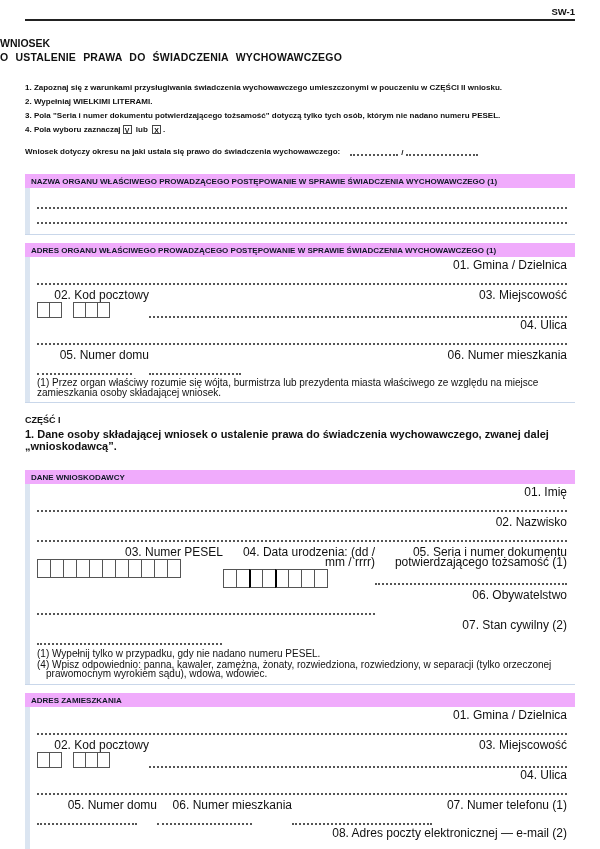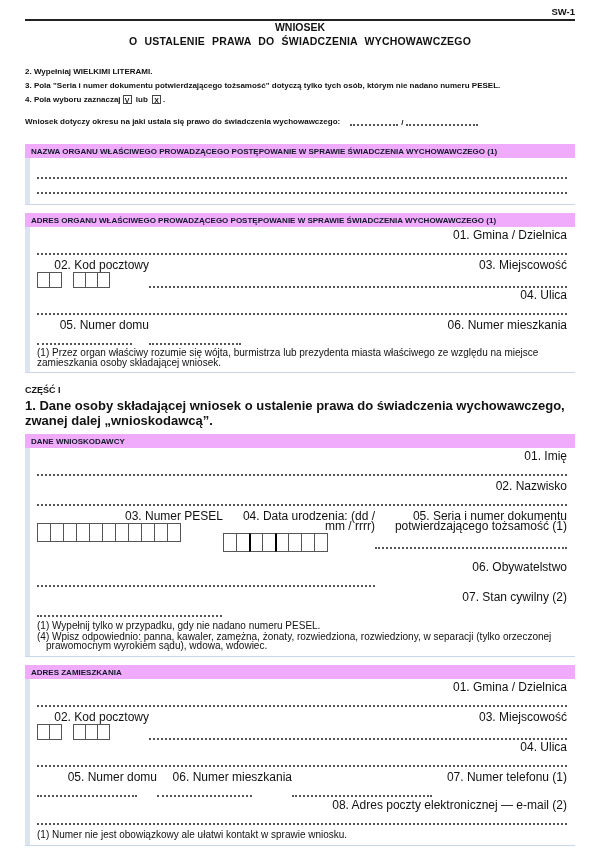--- a/index.html
+++ b/index.html
@@ -4,21 +4,21 @@
 <style>
   * { margin:0; padding:0; box-sizing:border-box; }
   html,body { width:600px; height:849px; background:#fff; overflow:hidden;
               font-family:"Liberation Sans", sans-serif; color:#111; }
   .page { padding:6px 0 0 0; }
 
   
   .code-row { text-align:right; font-weight:bold; font-size:9.5px; margin:0 25px; }
   .top-rule { border-bottom:2px solid #222; margin:2px 25px 0 25px; }
 
-  .title { text-align:center; margin-top:0; font-weight:bold; }
+  .title { text-align:left; margin-top:16px; font-weight:bold; }
   .title .t1 { font-size:10.5px; }
   .title .t2 { font-size:10.5px; word-spacing:4px; letter-spacing:.2px; margin-top:2px; }
 
   
   .instructions { margin:20px 25px 0 25px; font-size:8px; font-weight:bold; }
   .instructions .iline { margin-bottom:4px; line-height:10px; }
   .cb { display:inline-block; width:9px; height:9px; border:1px solid #444;
         font-size:7px; font-weight:bold; text-align:center; line-height:9px;
         vertical-align:-1px; margin:0 2px; }
 
@@ -50,37 +50,38 @@
   .boxes-sm .box { width:13px; height:16px; }
   .boxes-lg .box { width:14px; height:19px; }
   .box.sep { border-left:2px solid #000; }
   .gap { display:inline-block; width:12px; }
 
   .footnote { font-size:10px; line-height:9.6px; margin-top:3px; }
   .footnote.hang { padding-left:9px; text-indent:-9px; }
 
   
   .part-head { margin:12px 25px 0 25px; font-weight:bold; font-size:9px; }
-  .part-sub  { margin:3px 25px 6px 25px; font-weight:bold; font-size:13px; } .mt8 { margin-top:8px; }
+  .part-sub  { margin:3px 25px 18px 25px; font-weight:bold; font-size:11px; } .mt8 { margin-top:8px; }
   .mt18 { margin-top:18px; }
 </style>
 </head>
 <body>
 
 <div class="page">
 
   <div class="code-row">SW-1</div>
   <div class="top-rule"></div>
 
   <div class="title">
     <div class="t1">WNIOSEK</div>
     <div class="t2">O  USTALENIE  PRAWA  DO  ŚWIADCZENIA  WYCHOWAWCZEGO</div>
   </div>
 
   <div class="instructions">
+    <div class="iline">1. Zapoznaj się z warunkami przysługiwania świadczenia wychowawczego umieszczonymi w pouczeniu w CZĘŚCI II wniosku.</div>
     <div class="iline">2. Wypełniaj WIELKIMI LITERAMI.</div>
     <div class="iline">3. Pola "Seria i numer dokumentu potwierdzającego tożsamość" dotyczą tylko tych osób, którym nie nadano numeru PESEL.</div>
     <div class="iline"><span>4. Pola wyboru zaznaczaj</span><span class="cb">V</span> <span>lub</span> <span class="cb">X</span><span>.</span></div>
   </div>
 
   <div class="period-row">
     <span>Wniosek dotyczy okresu na jaki ustala się prawo do świadczenia wychowawczego:</span>
     <span class="period-fill">
       <span class="dotted seg1"></span>
       <span class="slash">/</span>
@@ -151,21 +152,21 @@
         <div style="width:152px;">
           <div class="flabel">04. Data urodzenia: (dd / mm / rrrr)</div>
           <div class="boxgroup boxes-lg" style="margin-top:2px;"><span class="box"></span><span class="box"></span><span class="box sep"></span><span class="box"></span><span class="box sep"></span><span class="box"></span><span class="box"></span><span class="box"></span></div>
         </div>
         <div style="flex:1;">
           <div class="flabel">05. Seria i numer dokumentu potwierdzającego tożsamość (1)</div>
           <div class="dotted full" style="margin-top:16px;"></div>
         </div>
       </div>
 
-      <div class="flabel" style="margin-top:10px;">06. Obywatelstwo</div>
+      <div class="flabel" style="margin-top:2px;">06. Obywatelstwo</div>
       <div class="dotted shortline" style="width:338px; margin-top:13px; margin-bottom:5px;"></div>
 
       <div class="flabel">07. Stan cywilny (2)</div>
       <div class="dotted shortline" style="width:185px; margin-top:13px; margin-bottom:4px;"></div>
 
       <div class="footnote">(1) Wypełnij tylko w przypadku, gdy nie nadano numeru PESEL.</div>
       <div class="footnote hang" style="margin-top:1px;">(4) Wpisz odpowiednio: panna, kawaler, zamężna, żonaty, rozwiedziona, rozwiedziony, w separacji (tylko orzeczonej prawomocnym wyrokiem sądu), wdowa, wdowiec.</div>
     </div>
   </div>
 

